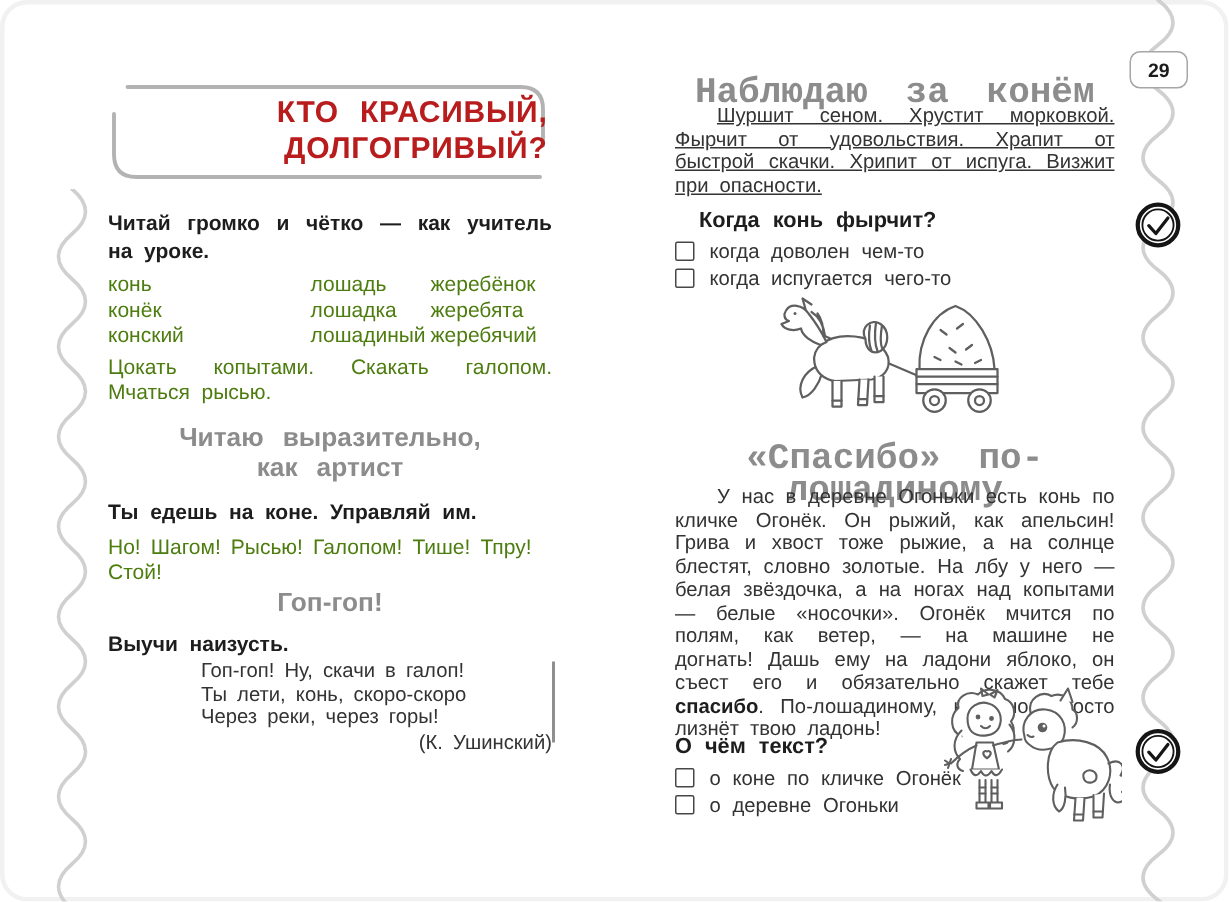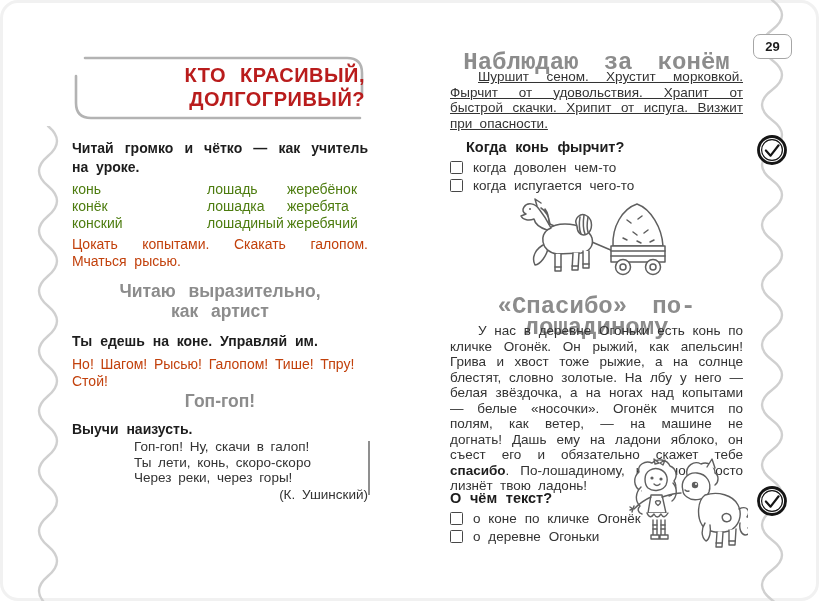--- a/index.html
+++ b/index.html
@@ -9,21 +9,21 @@
     font-family:"Liberation Sans","DejaVu Sans",sans-serif;
     color:#2e2e2e;
   }
   .sheet-border{position:absolute;inset:0;border:3px solid #f1f1f1;border-radius:18px;pointer-events:none;}
   .abs{position:absolute;}
   .page-col{position:absolute;top:0;height:601px;}
   #leftPage{left:72px;width:296px;}
   #rightPage{left:450px;width:293px;}
 
   .jtext{text-align:justify;}
-  .body-text{font-size:14px;line-height:17px;word-spacing:0.28em;color:#c2410c;}
+  .body-text{font-size:14px;line-height:17px;word-spacing:0.28em;color:#4d7c0f;}
   .body-text-sm{font-size:13.5px;line-height:15.5px;word-spacing:0.26em;color:#333;}
   .bold-line{font-weight:bold;color:#1d1d1d;}
   .gray-heading{font-weight:bold;color:#8c8c8c;text-align:center;word-spacing:0.45em;}
   .h-17{font-size:17.5px;line-height:20px;}
   .h-18{font-size:24px;line-height:21px;font-family:Liberation Mono, monospace;}
 
   
   .title-box{left:1px;top:55px;width:292px;height:66px;}
   .title-box svg{position:absolute;left:0;top:0;}
   .title-text{position:absolute;left:0;top:8px;width:100%;text-align:right;

